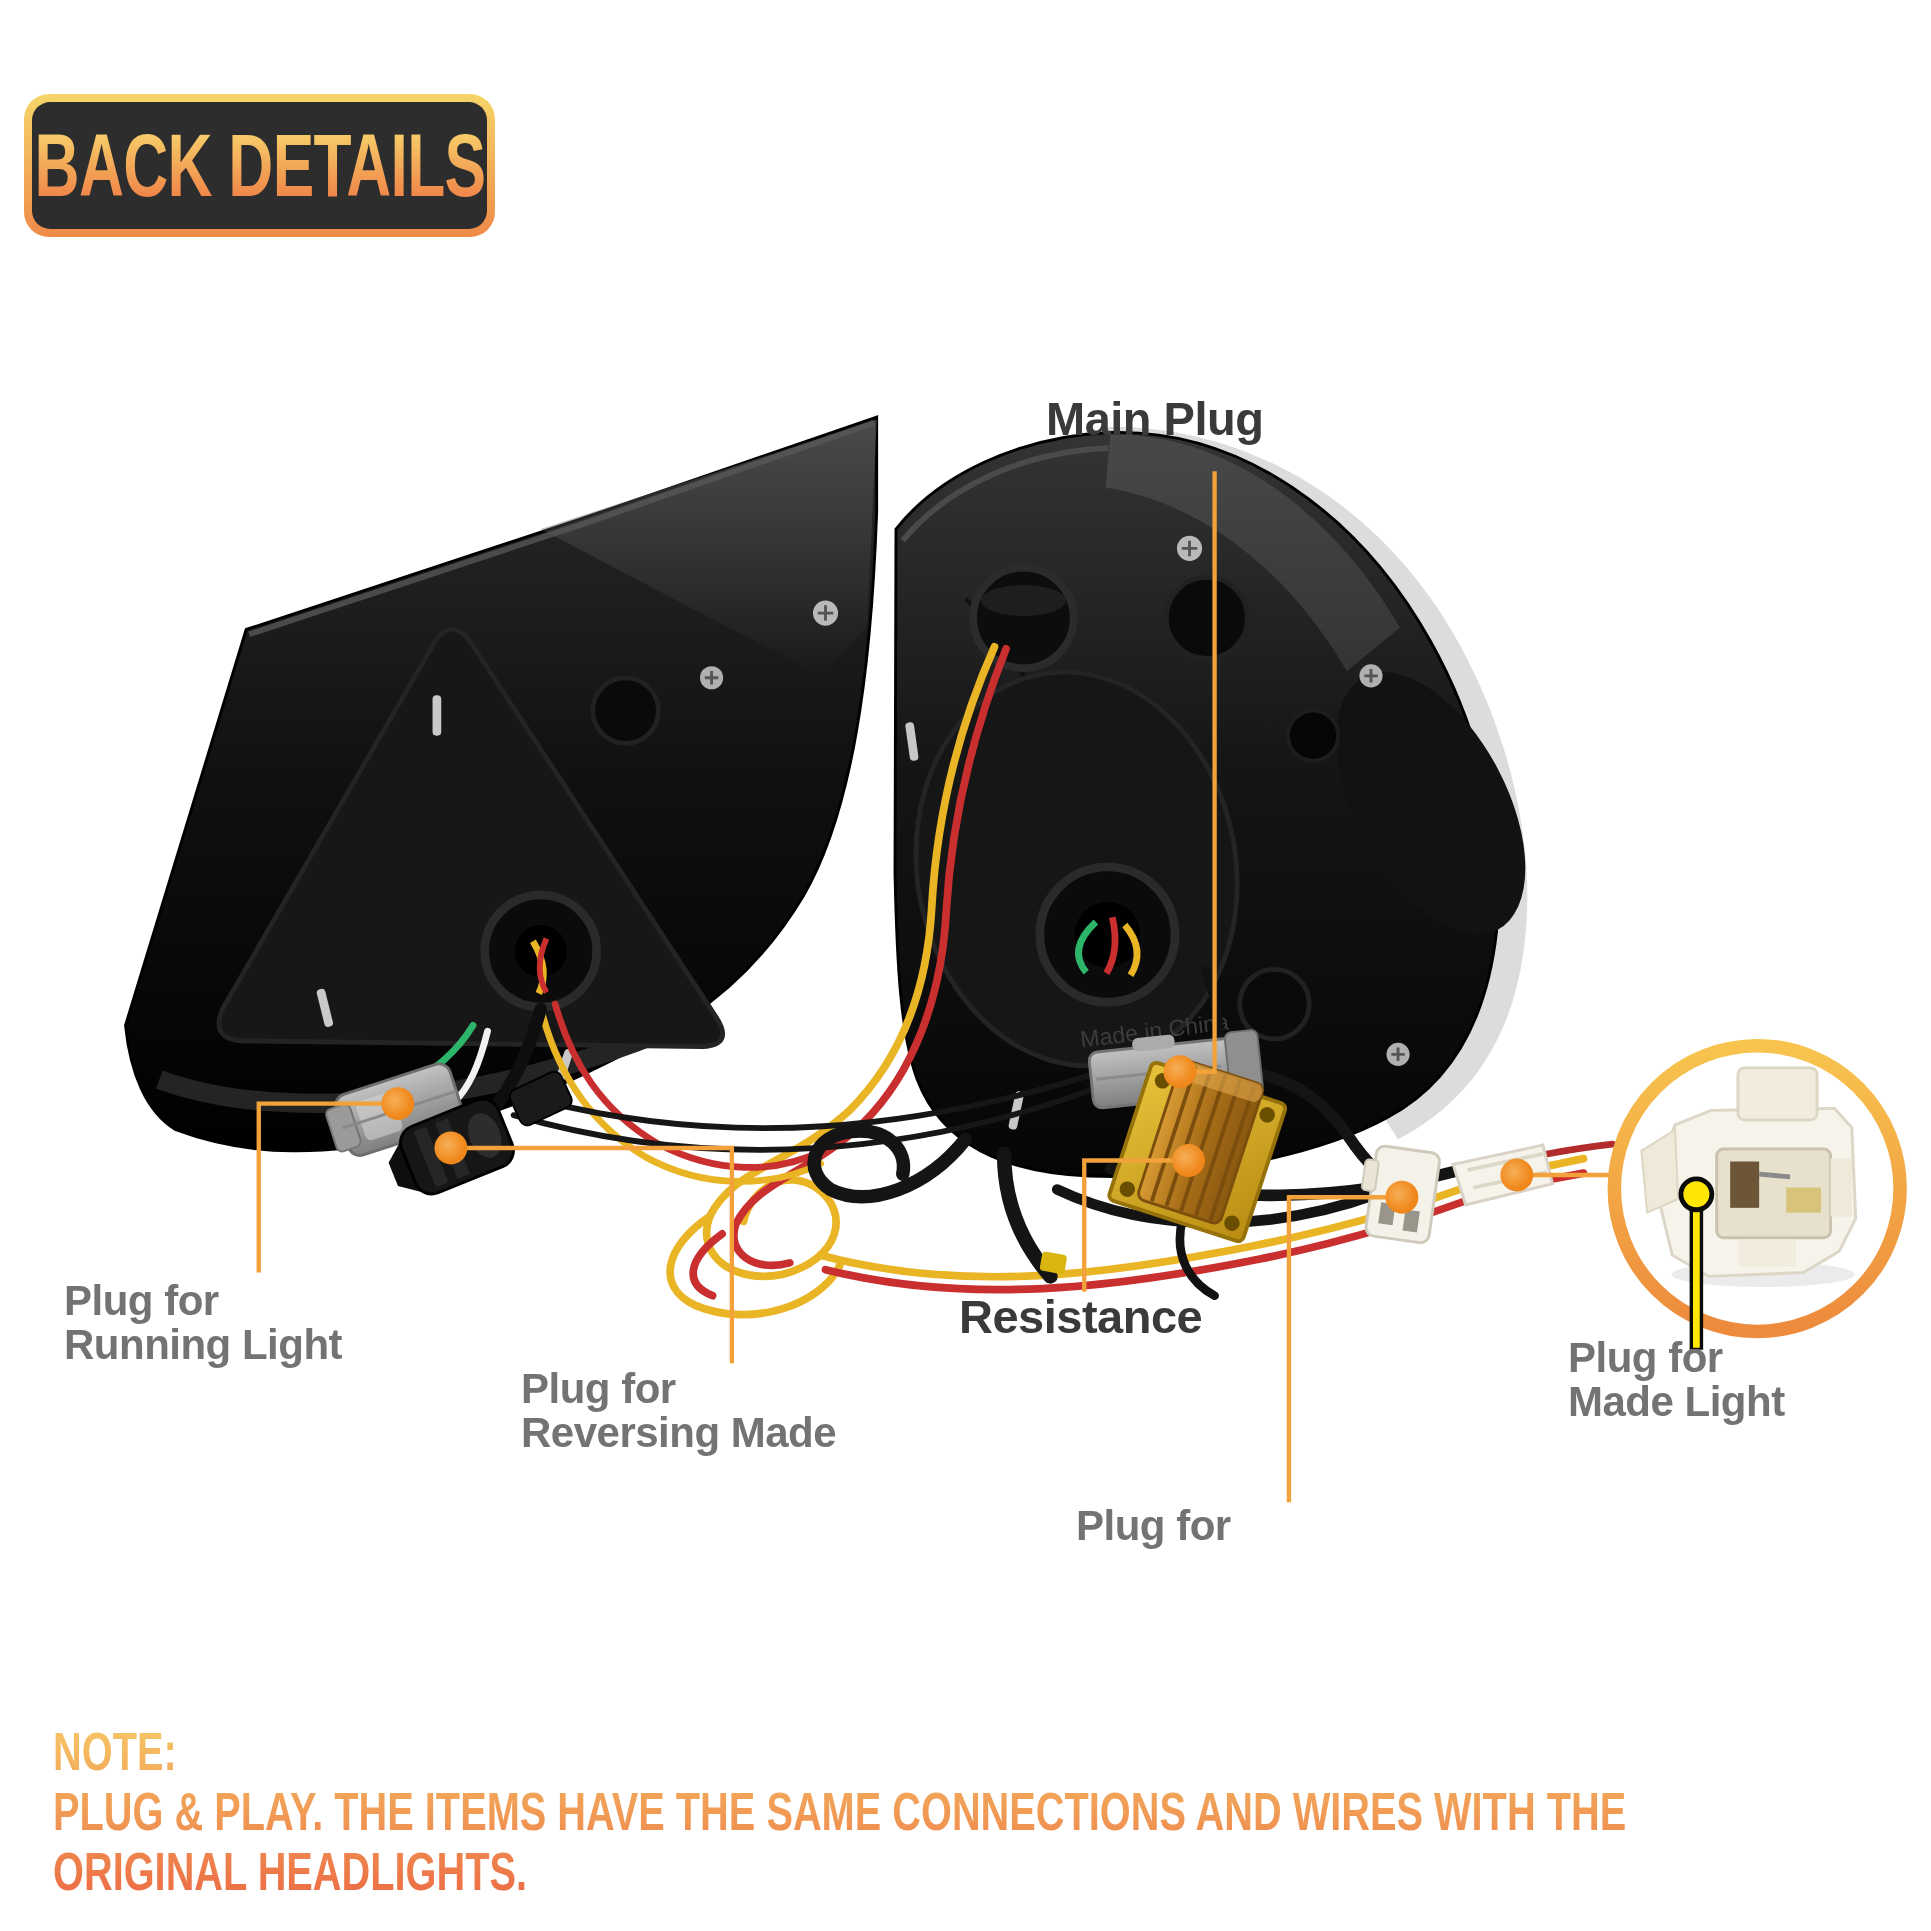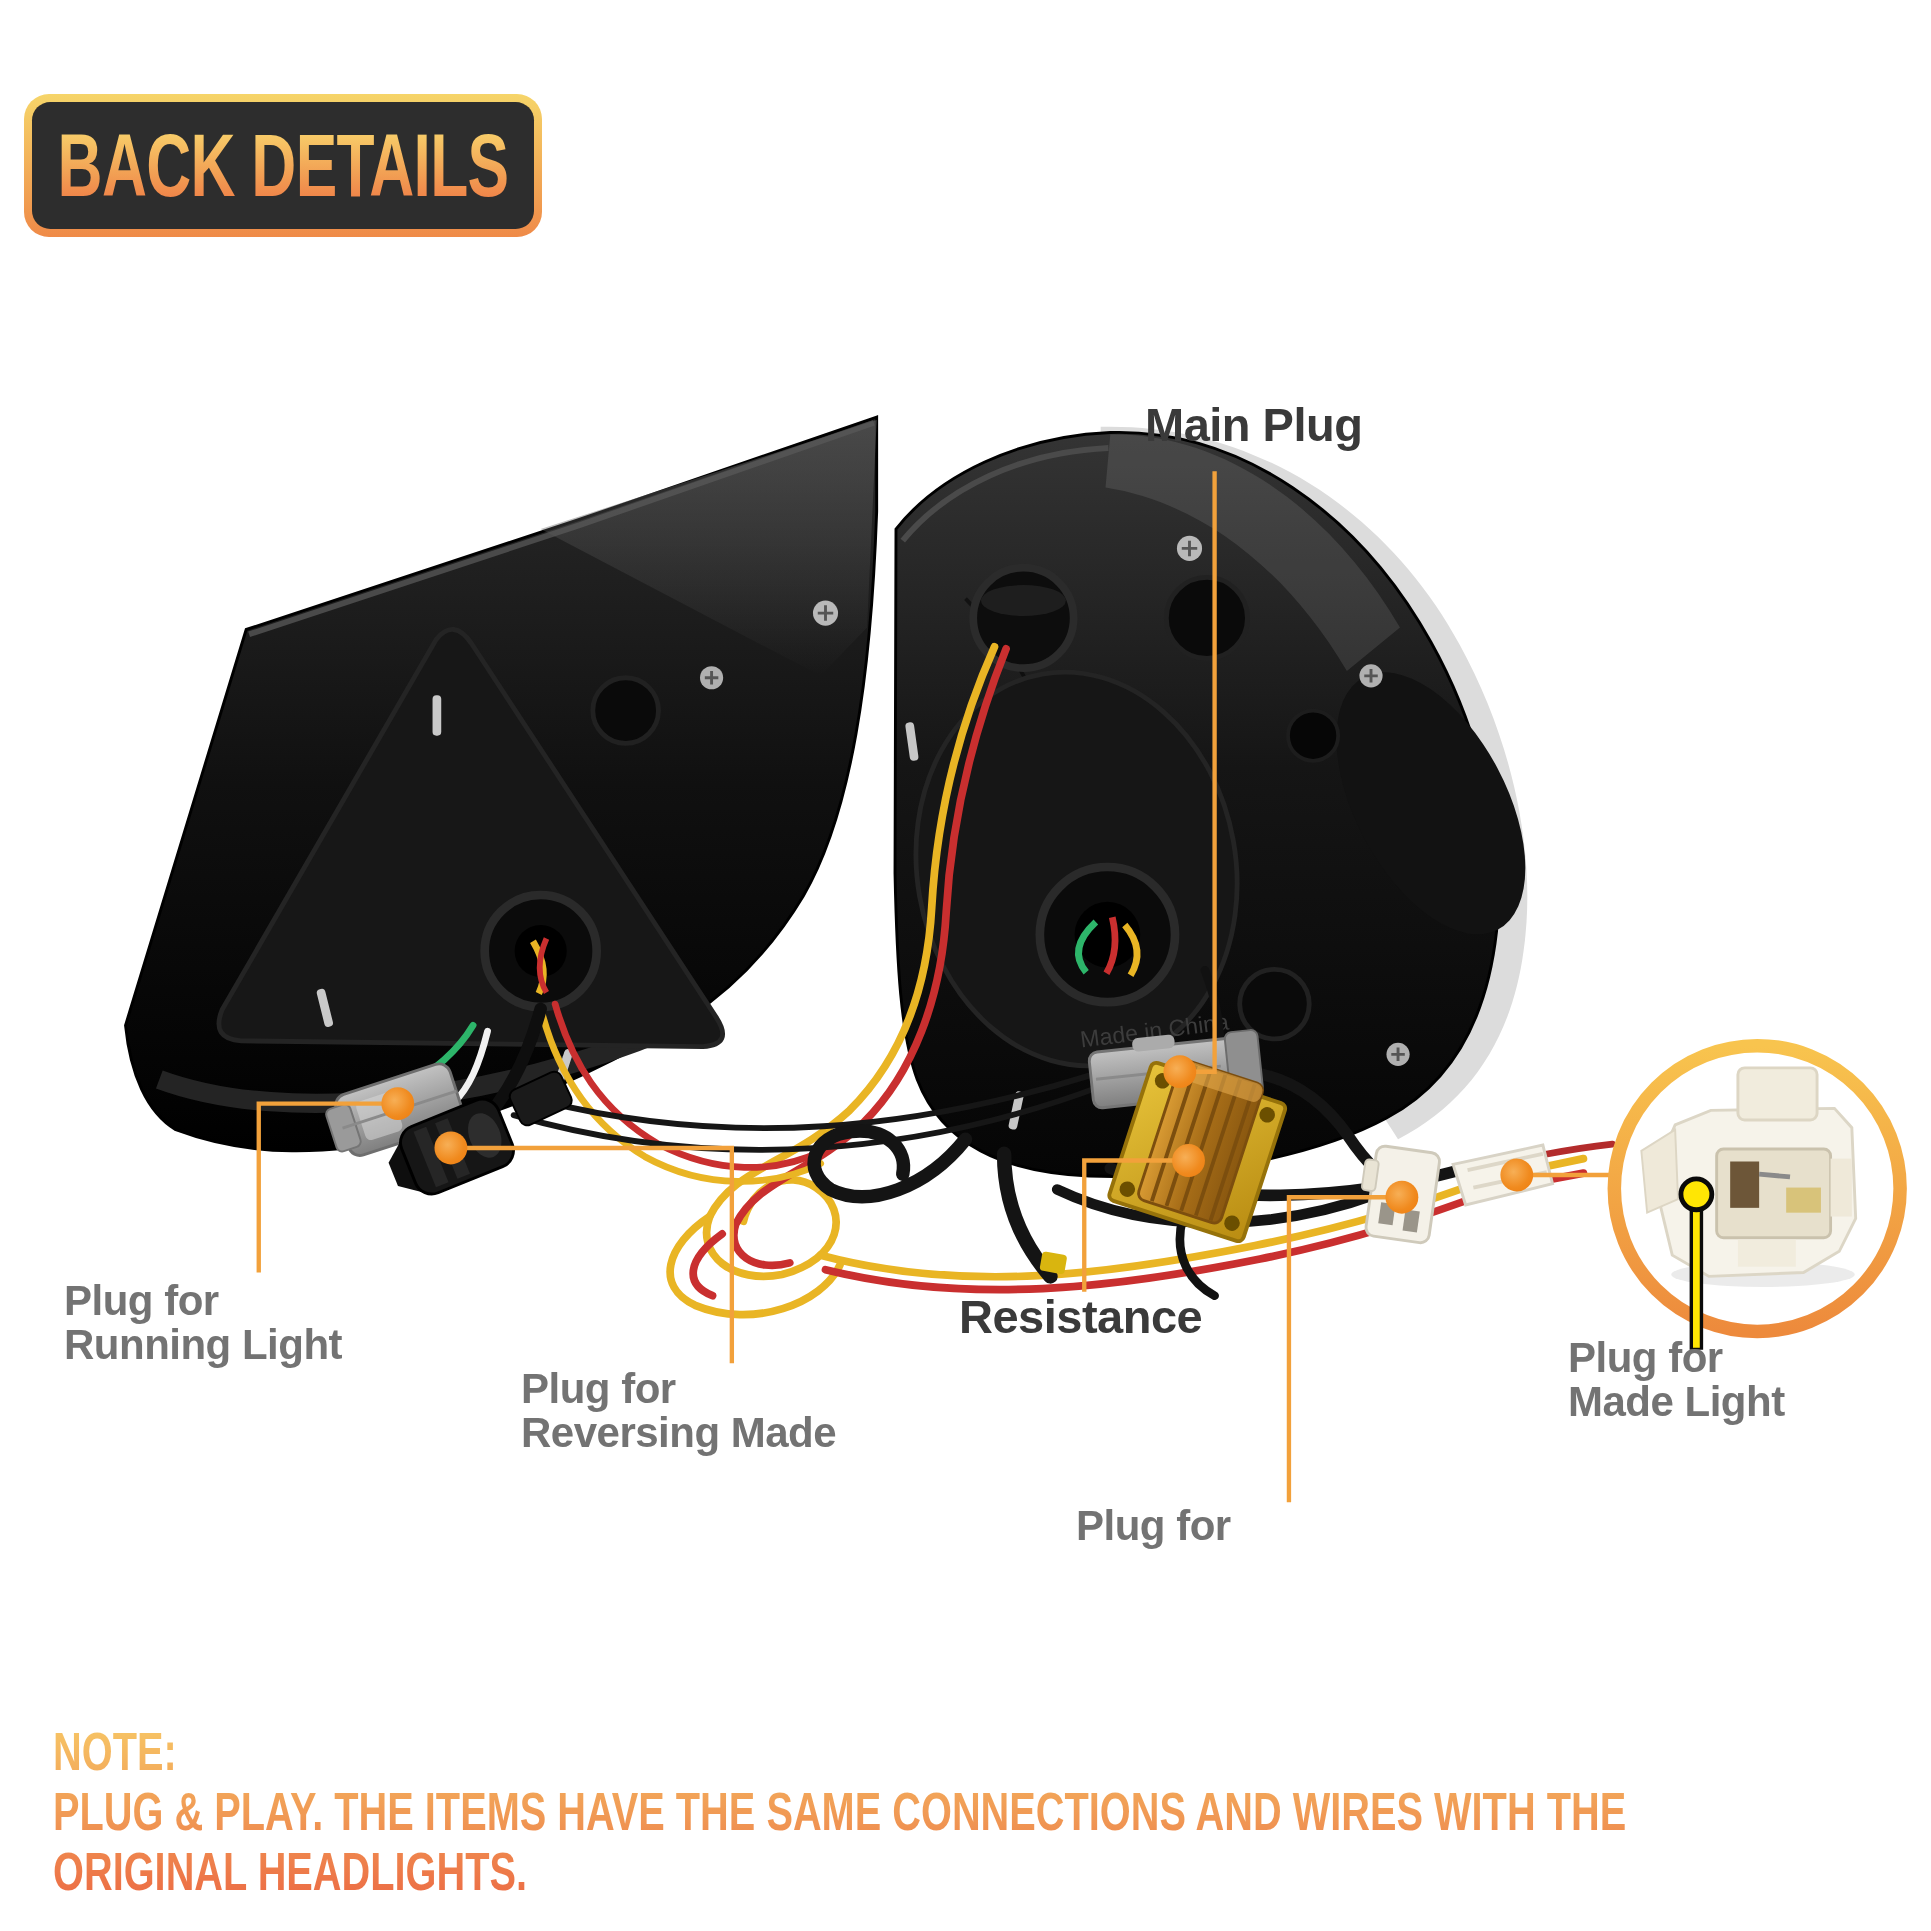--- a/index.html
+++ b/index.html
@@ -1,35 +1,35 @@
 <!DOCTYPE html>
 <html><head>
 <meta charset="utf-8">
 <style>
   html,body{margin:0;padding:0;background:#ffffff;}
   .canvas{position:relative;width:1931px;height:1931px;background:#ffffff;overflow:hidden;
           font-family:"Liberation Sans",sans-serif;}
   .scene{position:absolute;left:0;top:0;width:1931px;height:1931px;}
 
   
-  .banner{position:absolute;left:24px;top:94px;width:518px;height:143px;border-radius:25px;
+  .banner{position:absolute;left:24px;top:94px;width:471px;height:143px;border-radius:25px;
           background:linear-gradient(180deg,#F6D569 0%,#EF8A48 100%);padding:0;box-sizing:border-box;}
   .banner-inner{position:absolute;left:7.7px;top:7.7px;right:7.7px;bottom:7.7px;background:#2d2d2d;
           border-radius:18.3px;display:flex;align-items:center;justify-content:center;overflow:hidden;}
   .banner-text{display:inline-block;font-weight:700;font-size:89px;letter-spacing:-1px;
           transform:scaleX(0.70);transform-origin:center;
           background:linear-gradient(180deg,#F9D96F 8%,#F2A355 55%,#EE6F41 100%);
           -webkit-background-clip:text;background-clip:text;color:transparent;white-space:nowrap;}
 
   
   .lbl{position:absolute;z-index:12;font-weight:700;font-size:42px;line-height:44px;
        letter-spacing:-0.5px;color:#737373;white-space:nowrap;}
   .lbl-strong{position:absolute;z-index:12;font-weight:700;font-size:47px;line-height:50px;
        letter-spacing:-0.5px;color:#3a3a3a;white-space:nowrap;}
-  .lbl-main-plug{left:1145px;top:394px;margin-top:6px;}
+  .lbl-main-plug{left:1046px;top:394px;}
   .lbl-resistance{left:959px;top:1292px;}
   .lbl-running{left:64px;top:1279px;}
   .lbl-reversing{left:521px;top:1367px;}
   .lbl-brake{left:1568px;top:1336px;}
   .lbl-runind{left:1076px;top:1504px;}
 
   
   .note{position:absolute;left:53px;top:1722px;z-index:12;transform:scaleX(0.75);
         transform-origin:left top;font-weight:700;font-size:53px;line-height:60px;
         background:linear-gradient(180deg,#F7C766 0%,#F09653 55%,#EC6A44 100%);

